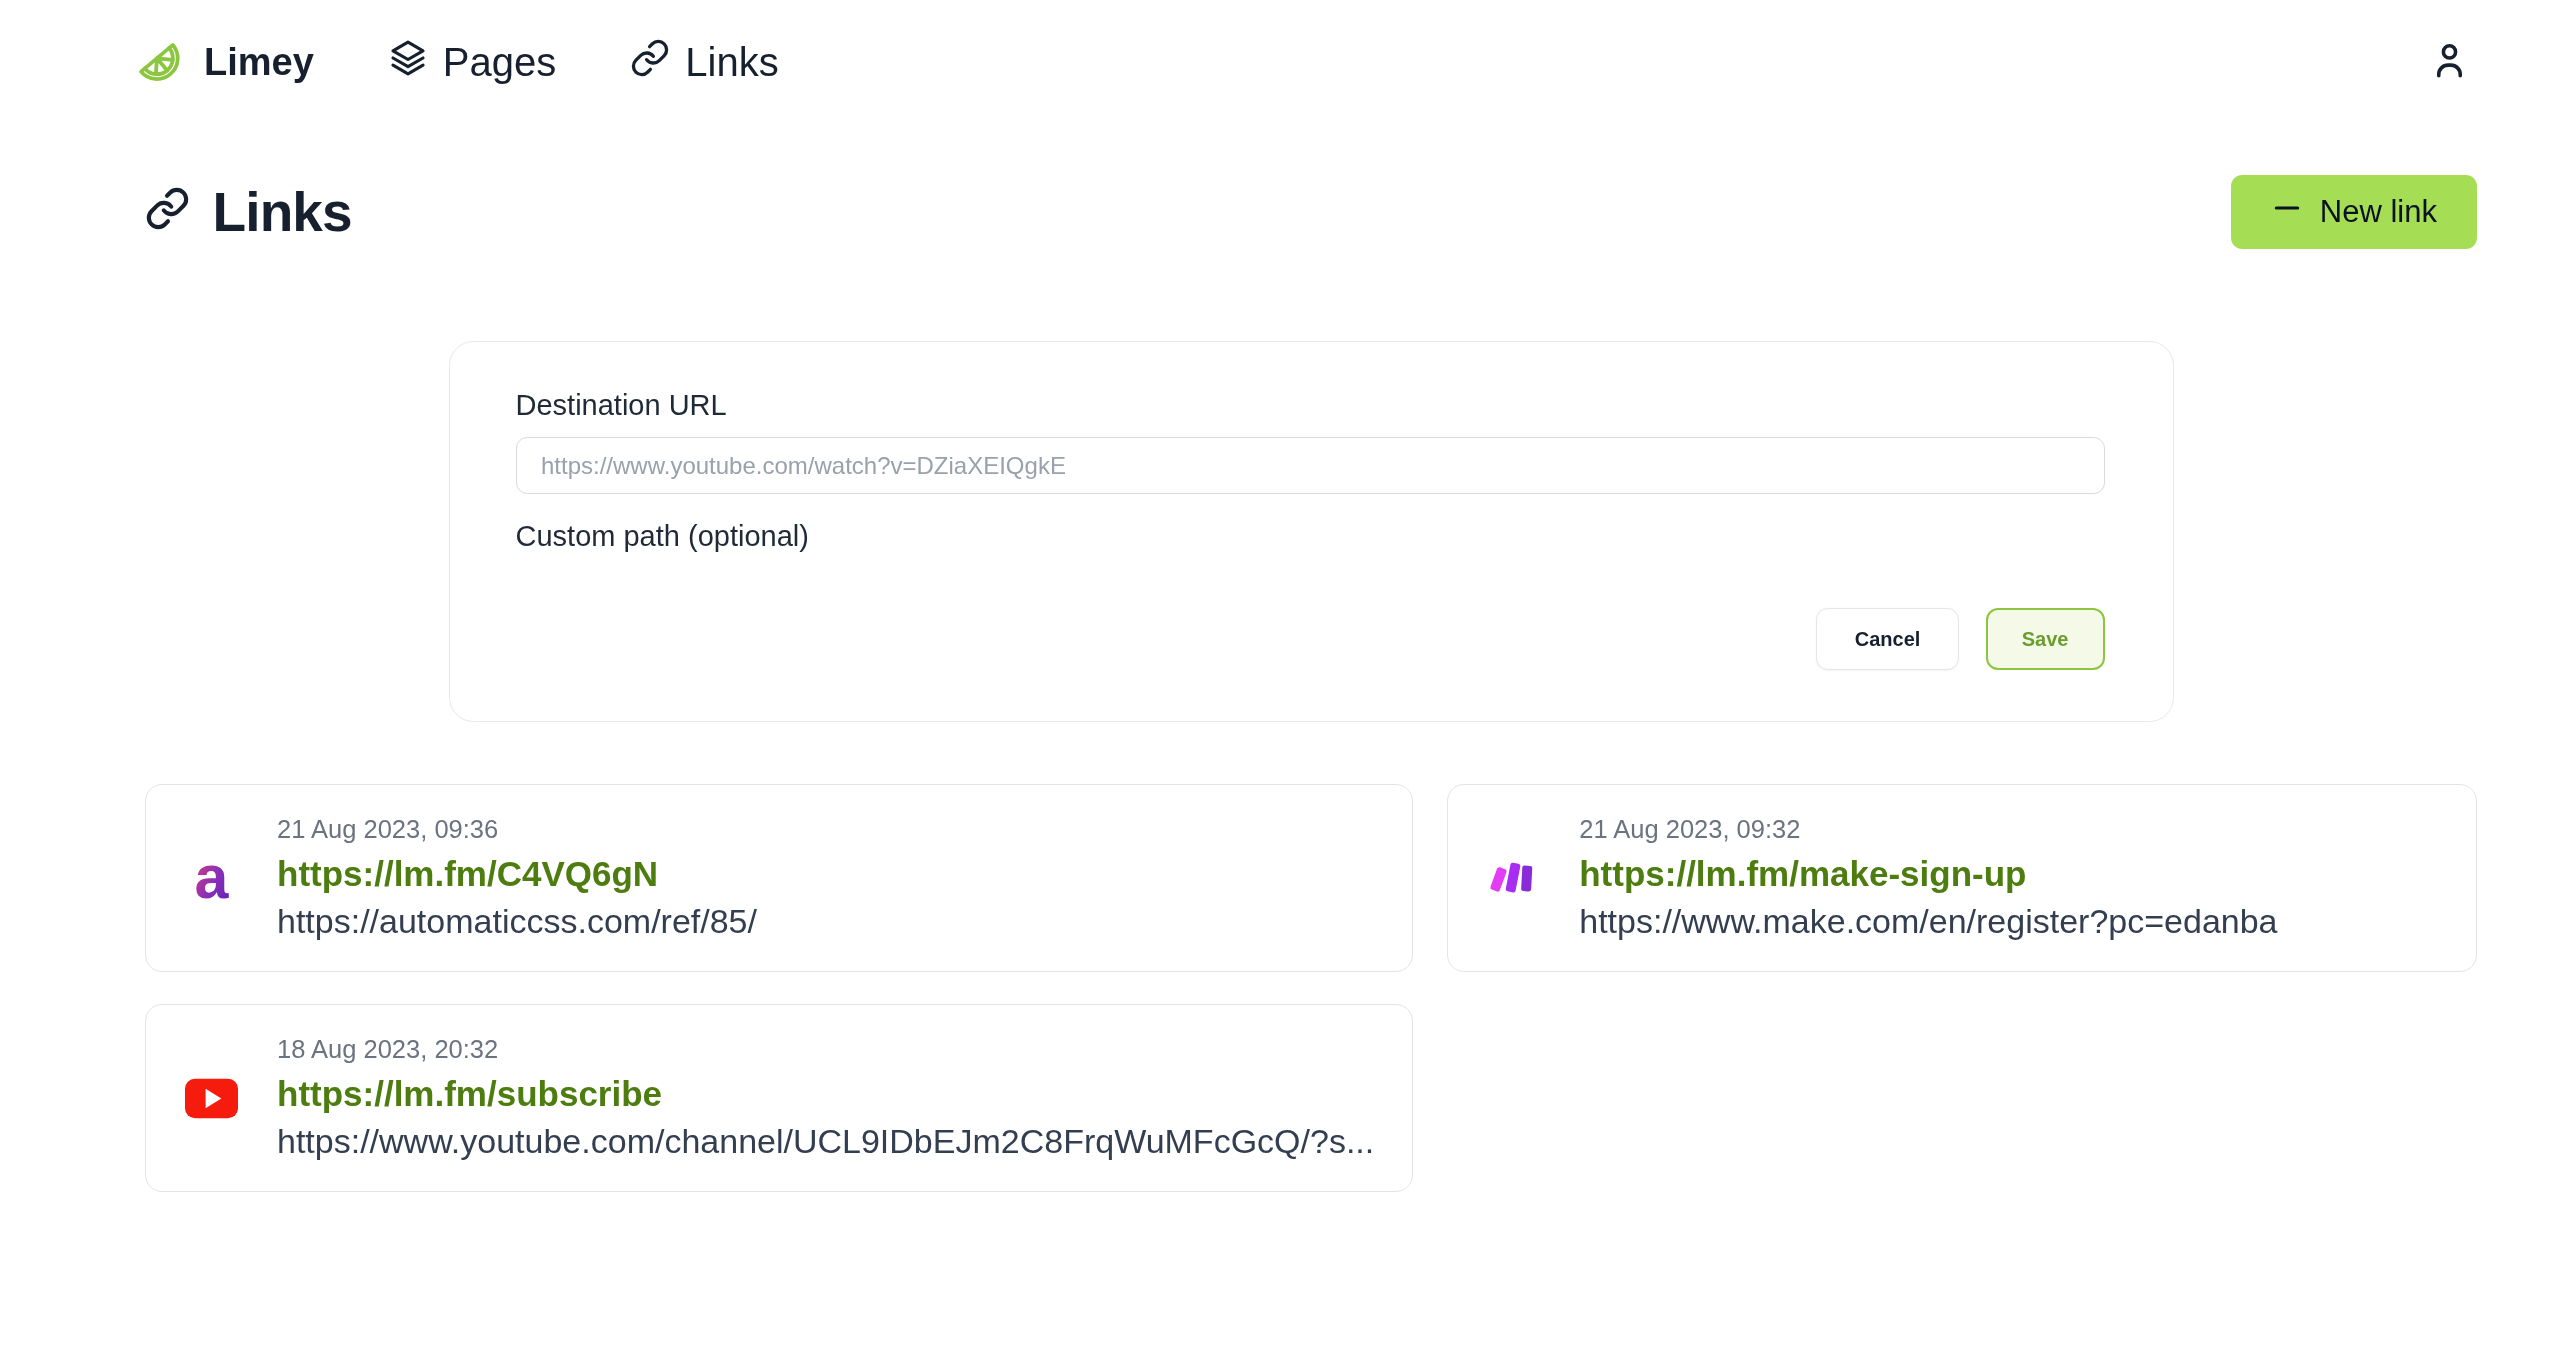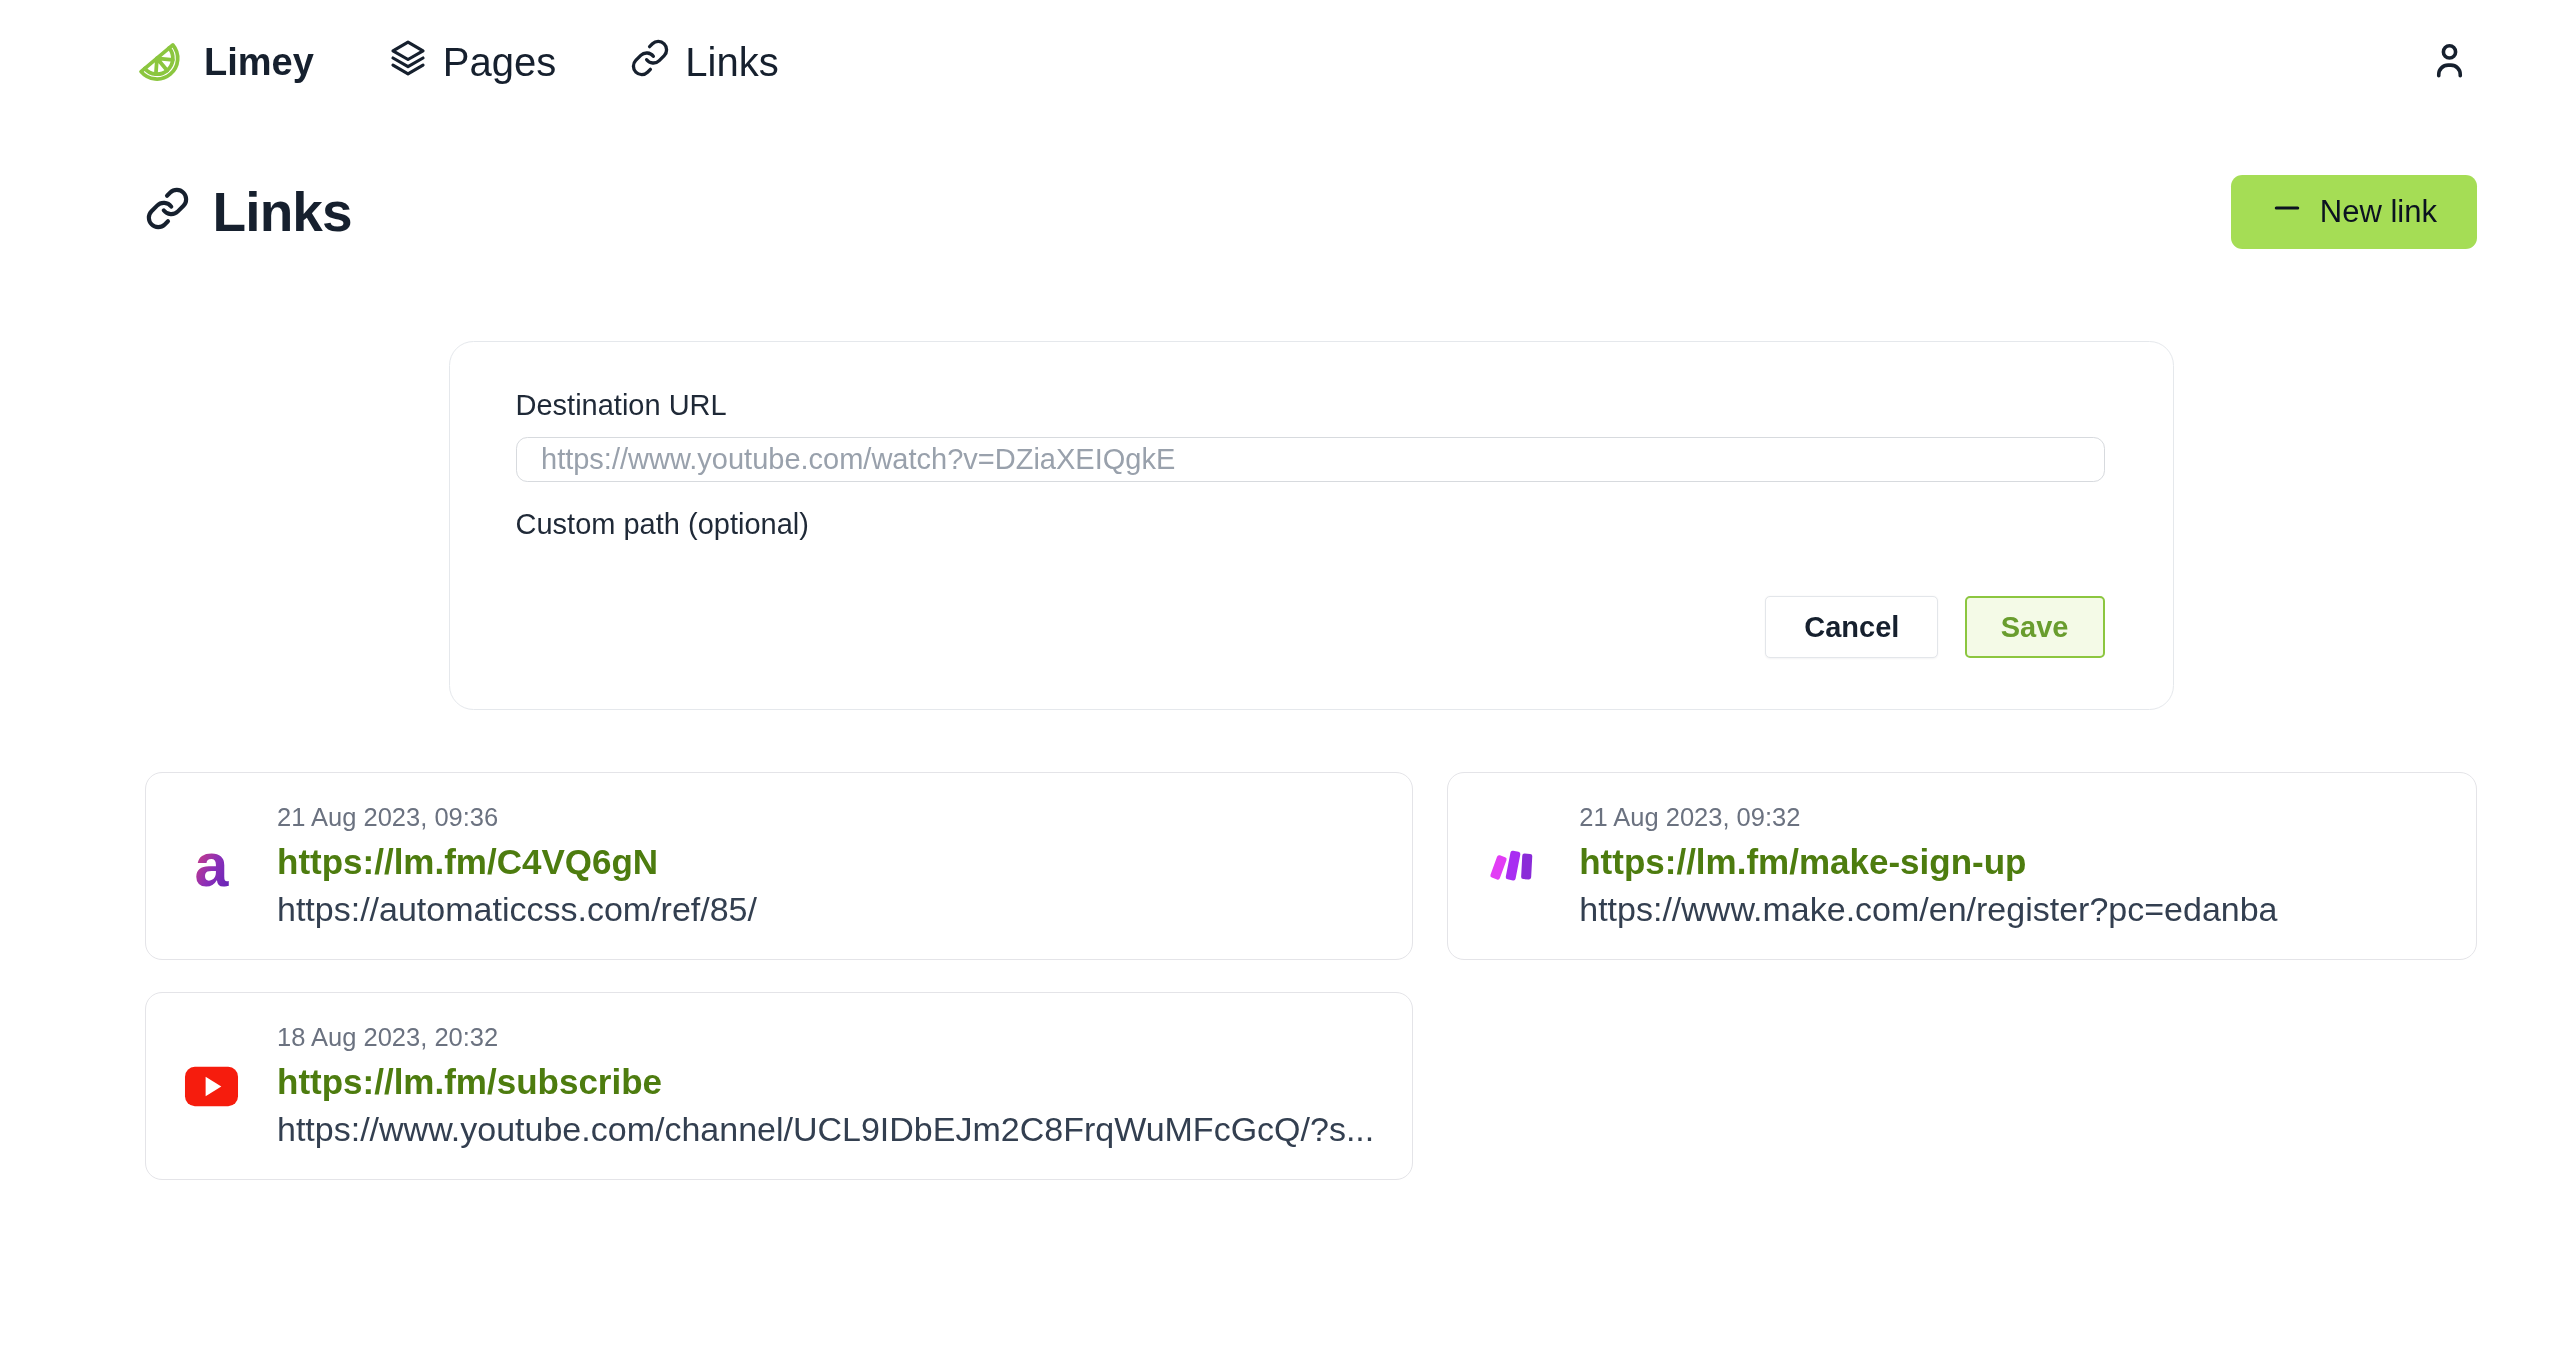--- a/index.html
+++ b/index.html
@@ -21,26 +21,26 @@
   .page-title { display:flex; align-items:center; gap:22.6px; font-size:55px; font-weight:800; letter-spacing:-0.9px; }
   .new-link-btn { display:flex; align-items:center; gap:17px; background:#a5dd55; border:none;
     border-radius:11.3px; height:74px; padding:0 40px; font-size:31px; font-weight:400; color:#0b1220; cursor:pointer;
     font-family:"Liberation Sans", sans-serif; }
 
   
   .form-card { width:1725px; margin:92px auto 0; border:1.9px solid #e5e8ec; border-radius:24.5px;
     padding:47px 68px 51px 66px; background:#fff; }
   .form-label { font-size:29px; color:#1f2937; margin-bottom:15px; }
   .field + .field { margin-top:26.4px; }
-  .text-input { width:100%; height:45px; border:1.9px solid #d7dade; border-radius:11.3px;
-    padding:0 24.5px; font-size:29px; color:#16202e; outline:none; background:#fff;
+  .text-input { width:100%; height:57px; border:1.9px solid #d7dade; border-radius:11.3px;
+    padding:0 24.5px; font-size:24px; color:#16202e; outline:none; background:#fff;
     font-family:"Liberation Sans", sans-serif; }
   .text-input::placeholder { color:#99a1ac; }
   .btn-row { display:flex; justify-content:flex-end; gap:26.4px; margin-top:55px; }
-  .btn { height:62px; border-radius:5px; font-size:29px; font-weight:600; cursor:pointer;
+  .btn { height:62px; border-radius:12px; font-size:20px; font-weight:600; cursor:pointer;
     font-family:"Liberation Sans", sans-serif; }
   .btn-cancel { background:#fff; border:1.9px solid #e3e6ea; color:#16202e; padding:0 38px;
     box-shadow:0 0.9px 1.9px rgba(16,24,40,.05); }
   .btn-save { background:#f4fae7; border:2.8px solid #8cc63f; color:#699d2e; padding:0 34px; }
 
   
   .cards { display:grid; grid-template-columns:1fr 1fr; gap:32px 34px; margin-top:62px; }
   .card { border:1.9px solid #e4e4e8; border-radius:17px; background:#fff;
     padding:30px 38px; display:flex; align-items:center; gap:38px; min-height:181px; }
   .card-icon { width:55px; flex:0 0 55px; display:flex; align-items:center; justify-content:center; }

